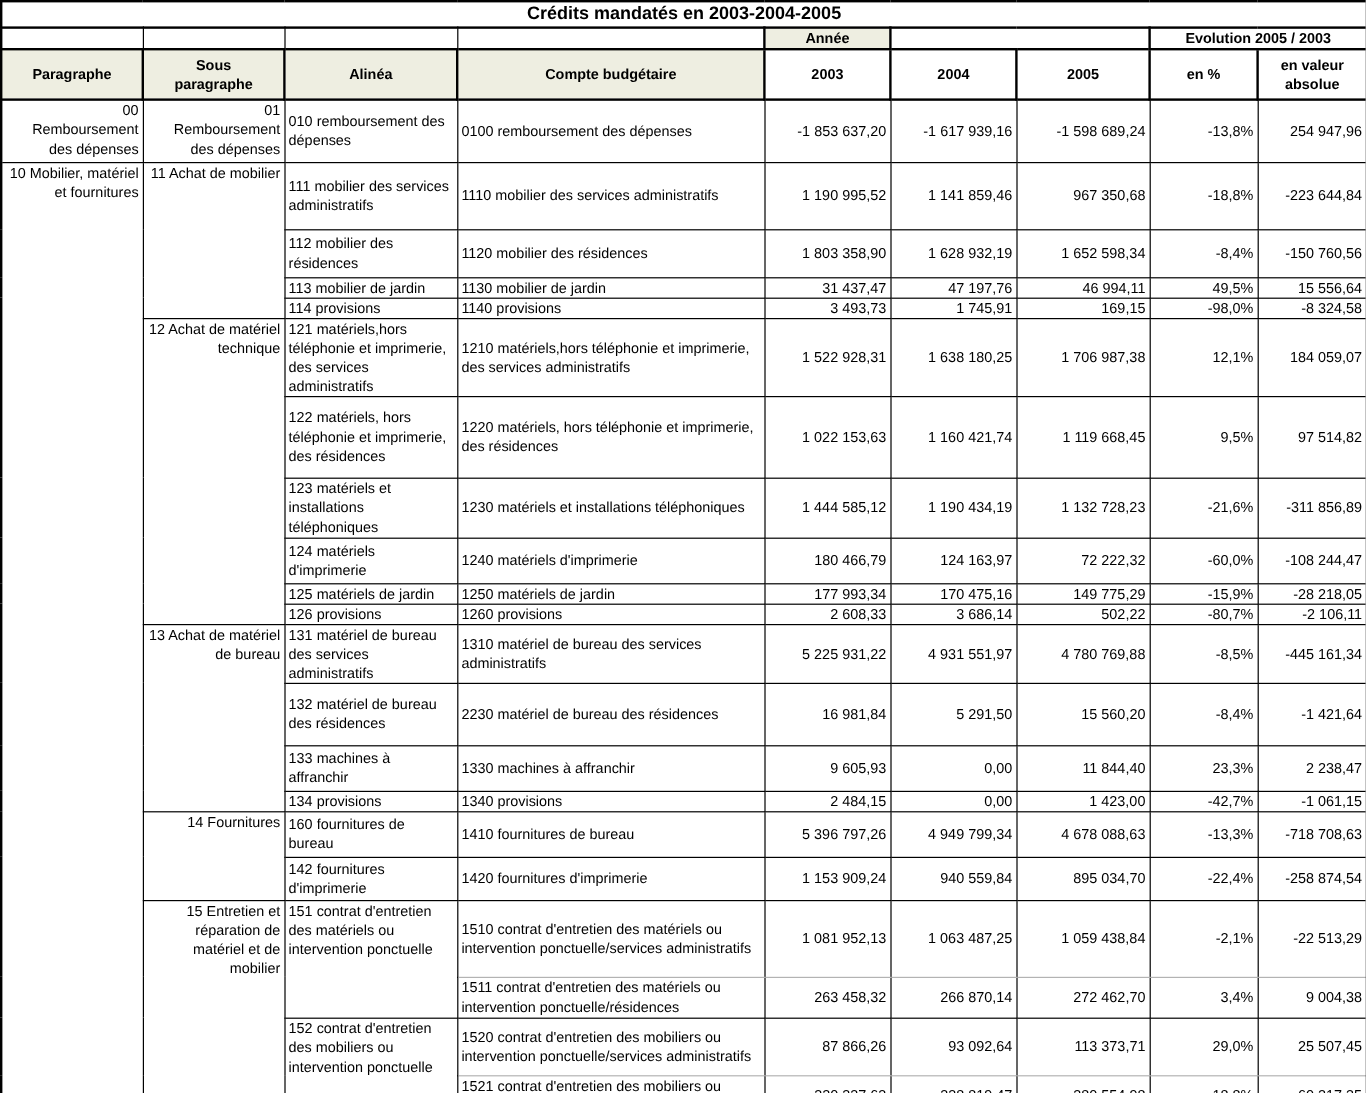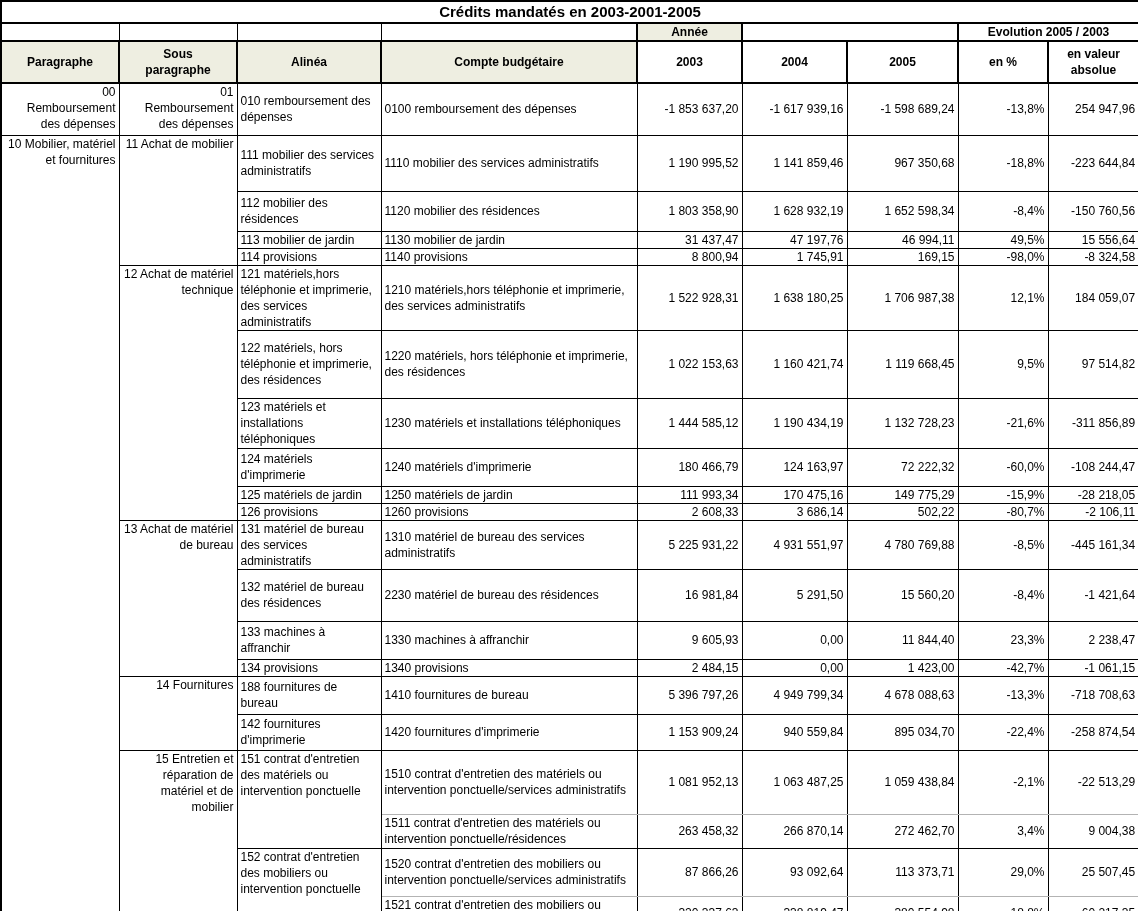--- a/index.html
+++ b/index.html
@@ -37,21 +37,21 @@
       <col style="width:256px">
     <col style="width:105px">
       <col style="width:105px">
       <col style="width:111px">
       <col style="width:90px">
       <col style="width:91px">
   </colgroup>
 
   <tbody>
       <tr style="height:22px">
-    <td colspan="9" class="title-cell">Crédits mandatés en 2003-2001-2005</td>
+    <td colspan="9" class="title-cell">Crédits mandatés en 2003-2004-2005</td>
   </tr>
 
   <tr style="height:18px">
     <td class="spacer"></td>
     <td class="spacer"></td>
     <td class="spacer"></td>
     <td class="spacer"></td>
     <td class="hdr">Année</td>
     <td colspan="2" class="spacer"></td>
     <td colspan="2" class="hdr-white">Evolution 2005 / 2003</td>
@@ -111,21 +111,21 @@
     <td class="num">31 437,47</td>
     <td class="num">47 197,76</td>
     <td class="num">46 994,11</td>
     <td class="num">49,5%</td>
     <td class="num">15 556,64</td>
   </tr>
 
   <tr style="height:16px">
     <td>114 provisions</td>
     <td>1140 provisions</td>
-    <td class="num">8 800,94</td>
+    <td class="num">3 493,73</td>
     <td class="num">1 745,91</td>
     <td class="num">169,15</td>
     <td class="num">-98,0%</td>
     <td class="num">-8 324,58</td>
   </tr>
 
   <tr style="height:62px">
     <td rowspan="6" class="lbl">12 Achat de matériel technique</td>
     <td>121 matériels,hors téléphonie et imprimerie, des services administratifs</td>
     <td>1210 matériels,hors téléphonie et imprimerie, des services administratifs</td>
@@ -162,21 +162,21 @@
     <td class="num">180 466,79</td>
     <td class="num">124 163,97</td>
     <td class="num">72 222,32</td>
     <td class="num">-60,0%</td>
     <td class="num">-108 244,47</td>
   </tr>
 
   <tr style="height:16px">
     <td>125 matériels de jardin</td>
     <td>1250 matériels de jardin</td>
-    <td class="num">111 993,34</td>
+    <td class="num">177 993,34</td>
     <td class="num">170 475,16</td>
     <td class="num">149 775,29</td>
     <td class="num">-15,9%</td>
     <td class="num">-28 218,05</td>
   </tr>
 
   <tr style="height:16px">
     <td>126 provisions</td>
     <td>1260 provisions</td>
     <td class="num">2 608,33</td>
@@ -222,21 +222,21 @@
     <td>1340 provisions</td>
     <td class="num">2 484,15</td>
     <td class="num">0,00</td>
     <td class="num">1 423,00</td>
     <td class="num">-42,7%</td>
     <td class="num">-1 061,15</td>
   </tr>
 
   <tr style="height:38px">
     <td rowspan="2" class="lbl">14 Fournitures</td>
-    <td>188 fournitures de bureau</td>
+    <td>160 fournitures de bureau</td>
     <td>1410 fournitures de bureau</td>
     <td class="num">5 396 797,26</td>
     <td class="num">4 949 799,34</td>
     <td class="num">4 678 088,63</td>
     <td class="num">-13,3%</td>
     <td class="num">-718 708,63</td>
   </tr>
 
   <tr style="height:36px">
     <td>142 fournitures d'imprimerie</td>

